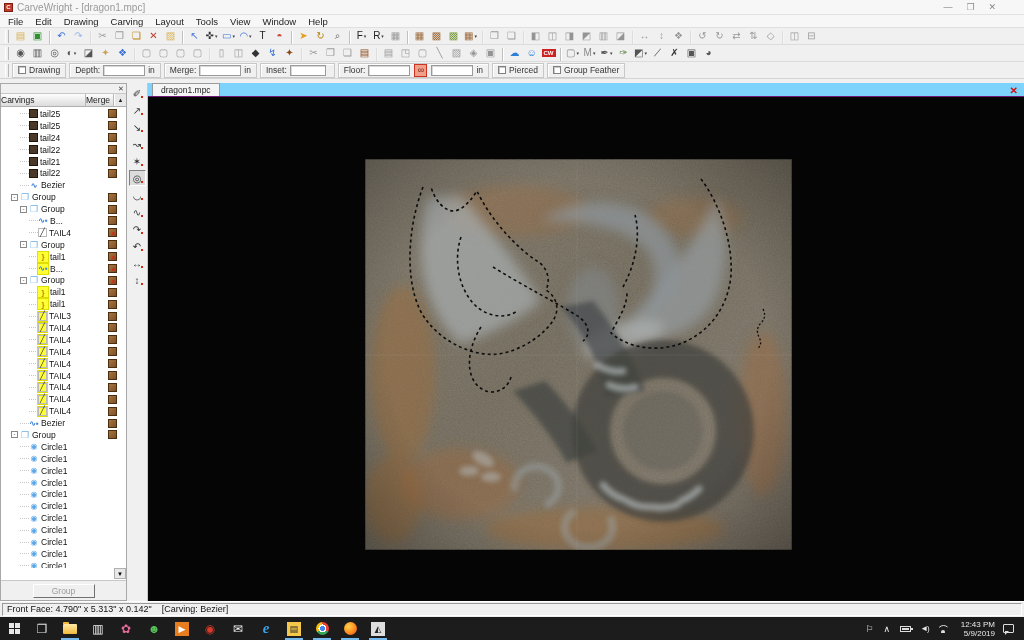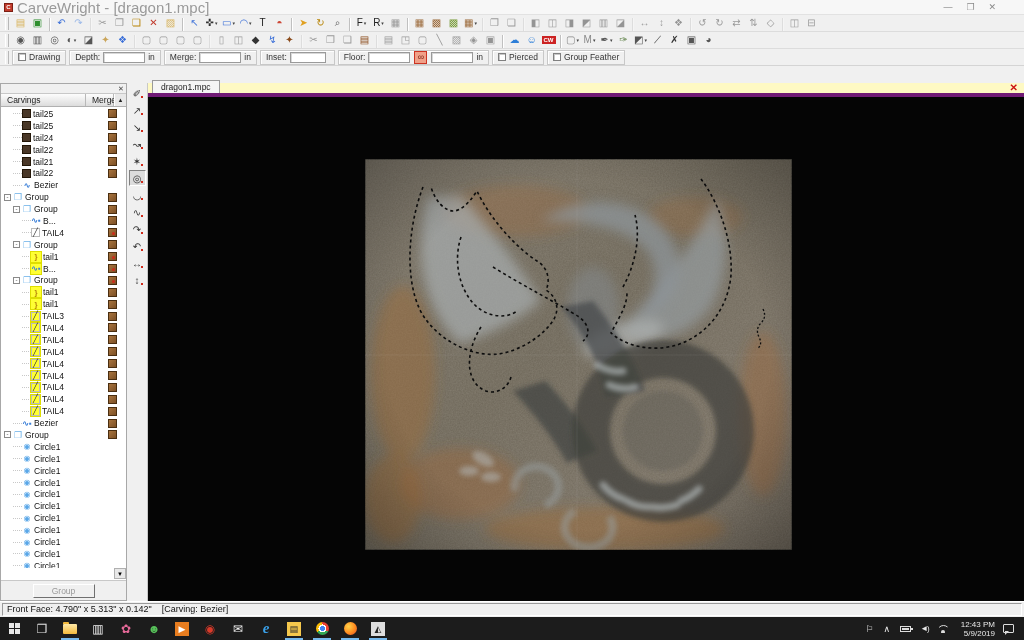--- a/index.html
+++ b/index.html
@@ -2,21 +2,21 @@
 <html><head>
 <meta charset="utf-8">
 <style>
   *{margin:0;padding:0;box-sizing:border-box;font-family:"Liberation Sans",sans-serif;}
   html,body{width:1024px;height:640px;overflow:hidden;background:#000;}
   .screen{position:relative;width:1024px;height:640px;background:#f0f0f0;}
 
   
   .titlebar{height:15px;background:#f7f7f7;display:flex;align-items:center;padding:0 4px;border-bottom:1px solid #e2e2e2;}
   .appicon{width:9px;height:9px;background:#c23a2a;border:1px solid #7c1f14;margin-right:4px;color:#fff;font-size:6px;line-height:7px;text-align:center;font-weight:bold;}
-  .titletext{font-size:15px;color:#9a9a9a;flex:1;}
+  .titletext{font-size:10px;color:#9a9a9a;flex:1;}
   .wctl{display:flex;gap:14px;margin-right:24px;}
   .wctl span{font-size:9px;color:#8a8a8a;cursor:default;}
   .menubar{height:13px;background:#f7f7f7;display:flex;align-items:center;padding-left:2px;border-bottom:1px solid #e0e0e0;}
   .menu-item{font-size:9.5px;color:#222;padding:0 6px;}
   .tb{height:17px;background:#f0f0f0;display:flex;align-items:center;border-bottom:1px solid #dcdcdc;padding-left:2px;}
   .grip{width:4px;height:13px;border-left:1px solid #fff;border-right:1px solid #b8b8b8;margin:0 3px;}
   .tb-btn{width:17px;height:15px;display:flex;align-items:center;justify-content:center;font-size:10px;position:relative;background:transparent;border:1px solid transparent;}
   .tb-btn.sep{margin-left:7px;}
   .tb-btn.sep::before{content:"";position:absolute;left:-5px;top:1px;height:13px;border-left:1px solid #c0c0c0;border-right:1px solid #fff;}
   .tb-btn .g{line-height:1;}
@@ -34,26 +34,26 @@
 
   
   .gap{height:4px;background:#f0f0f0;}
   .main{position:absolute;top:83px;left:0;right:0;bottom:39px;display:flex;background:#f0f0f0;}
 
   
   .panel{width:127px;display:flex;flex-direction:column;border:1px solid #a8a8a8;background:#fff;}
   .panel-top{height:10px;background:#f0f0f0;display:flex;justify-content:flex-end;align-items:center;border-bottom:1px solid #c8c8c8;}
   .panel-top .x{font-size:7px;color:#444;width:10px;text-align:center;}
   .panel-head{height:13px;display:flex;background:linear-gradient(#fdfdfd,#dcdcdc);border-bottom:1px solid #b0b0b0;font-size:8.5px;color:#222;}
-  .ph-col{padding:1px 6px;border-right:1px solid #b8b8b8;}
+  .ph-col{padding:1px 0;border-right:1px solid #b8b8b8;}
   .ph-c1{width:85px;}
   .ph-c2{width:28px;}
   .ph-up{width:12px;text-align:center;font-size:6px;line-height:12px;background:#e8e8e8;border-left:1px solid #fff;}
   .tree{flex:1;overflow:hidden;background:#fff;padding-top:1px;}
-  .trow{height:11.9px;display:flex;align-items:center;font-size:8.5px;color:#111;white-space:nowrap;}
+  .trow{height:11.9px;display:flex;align-items:center;font-size:8.5px;color:#111;white-space:nowrap;margin-left:7px;}
   .tindent{height:100%;border-right:0;}
   .exp{width:7px;height:7px;border:1px solid #8a8a8a;background:#fff;font-size:6px;line-height:5px;text-align:center;color:#333;margin-right:2px;flex:none;}
   .noexp{width:9px;flex:none;border-bottom:1px dotted #c8c8c8;height:1px;margin-right:0;}
   .ticon{width:10px;height:10px;flex:none;display:flex;align-items:center;justify-content:center;font-size:8px;margin-right:2px;}
   .ticon.sel{background:#ffff33;box-shadow:0 0 0 1px #dede00;}
   .ic-board{width:9px;height:9px;background:#4a3828;border:1px solid #241708;}
   .ic-bez{color:#3a7fd8;font-weight:bold;}
   .ic-grp{color:#6ab0e8;font-size:9px;}
   .ic-pen{color:#333;background:#fff;border:1px solid #bbb;width:9px;height:9px;line-height:8px;text-align:center;}
   .ic-tail{color:#b8860b;font-weight:bold;}
@@ -68,21 +68,21 @@
   .groupbtn{width:62px;height:14px;background:#f0f0f0;border:1px solid;border-color:#fff #707070 #707070 #fff;font-size:8.5px;color:#9a9a9a;text-align:center;line-height:12px;}
 
   
   .vtools{width:21px;background:#f0f0f0;border-right:1px solid #c8c8c8;display:flex;flex-direction:column;align-items:center;padding-top:2px;}
   .vt-btn{width:17px;height:16px;display:flex;align-items:center;justify-content:center;font-size:10px;color:#333;border:1px solid transparent;margin-bottom:1px;position:relative;}
   .vt-btn::after{content:"";position:absolute;right:2px;bottom:2px;width:2px;height:2px;background:#d02a1a;}
   .vt-btn.pressed{background:#dcdcdc;border-color:#808080 #fff #fff #808080;}
 
   
   .canvasarea{flex:1;display:flex;flex-direction:column;min-width:0;}
-  .tabbar{height:14px;background:#fef9c3;display:flex;align-items:flex-end;border-bottom:4px solid #701a75;}
+  .tabbar{height:14px;background:#7dd3fc;display:flex;align-items:flex-end;border-bottom:1px solid #701a75;}
   .tab{height:13px;background:#f5f5f5;border:1px solid #9a9a9a;border-bottom:none;font-size:8.5px;color:#222;padding:1px 8px;margin-left:4px;}
   .tabspace{flex:1;}
   .tabclose{color:#cc1111;font-size:10px;font-weight:bold;padding:0 6px;}
   .viewport{flex:1;background:#050505;position:relative;}
   .board{position:absolute;left:217px;top:62px;}
 
   
   .statusbar{position:absolute;left:0;right:0;bottom:23px;height:16px;background:#f0f0f0;display:flex;align-items:center;border-top:1px solid #fff;}
   .statusfield{flex:1;height:13px;margin:0 2px;border:1px solid;border-color:#9a9a9a #fff #fff #9a9a9a;font-size:9px;color:#111;padding:0 4px;line-height:11px;}
 
@@ -120,20 +120,31 @@
   <div class="titlebar">
     <div class="appicon">C</div>
     <div class="titletext">CarveWright - [dragon1.mpc]</div>
     <div class="wctl">
       <span>—</span>
       <span>❐</span>
       <span>✕</span>
     </div>
   </div>
 
+  <div class="menubar" id="menubar">
+      <span class="menu-item">File</span>
+      <span class="menu-item">Edit</span>
+      <span class="menu-item">Drawing</span>
+      <span class="menu-item">Carving</span>
+      <span class="menu-item">Layout</span>
+      <span class="menu-item">Tools</span>
+      <span class="menu-item">View</span>
+      <span class="menu-item">Window</span>
+      <span class="menu-item">Help</span>
+    </div>
 
   <div class="tb" id="tb1">
       <div class="grip"></div>
       <button class="tb-btn">
         <span class="g" style="color: rgb(216, 178, 90);">▤</span>
       </button>
       <button class="tb-btn">
         <span class="g" style="color: rgb(46, 143, 46);">▣</span>
       </button>
       <button class="tb-btn sep">

